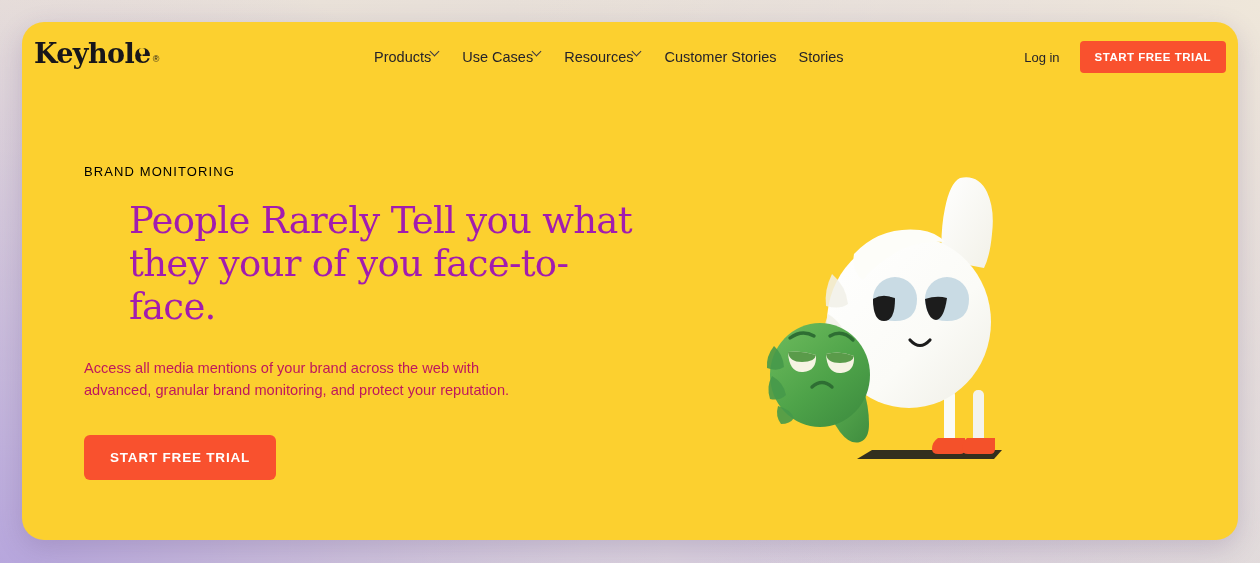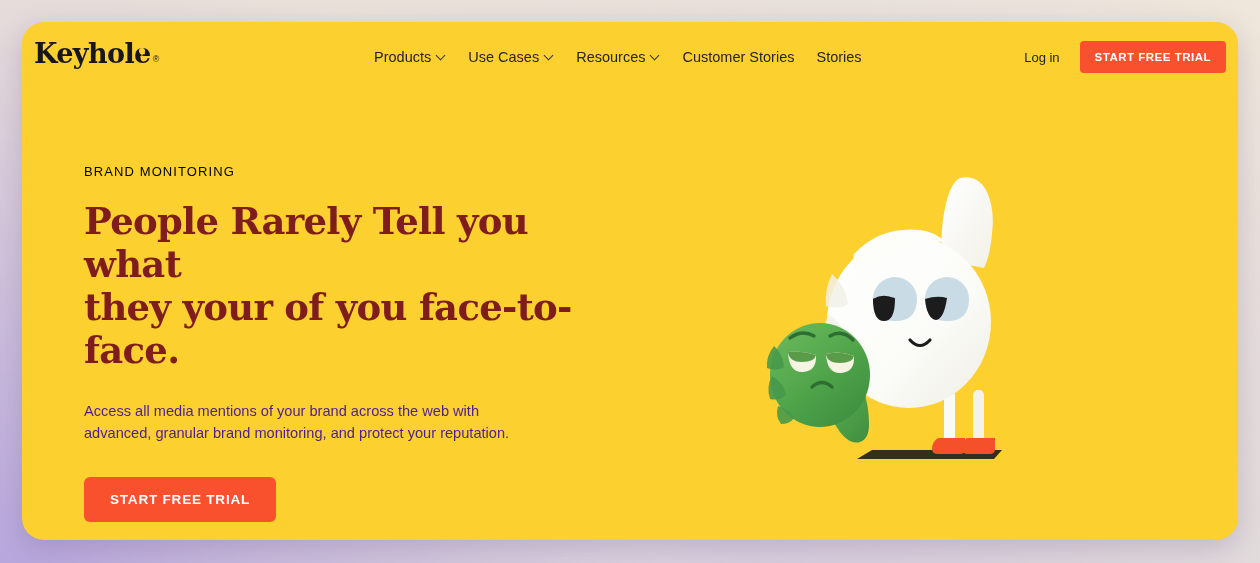--- a/index.html
+++ b/index.html
@@ -77,21 +77,21 @@
     margin-left:2px;
     margin-bottom:3px;
   }
 
   .main-nav {
     position:absolute;
     left:352px; top:0; height:70px;
     display:flex; align-items:center; gap:22px;
   }
   .nav-item {
-    display:flex; align-items:center; gap:6px;
+    display:flex; align-items:flex-start; 
     font-size:14.5px;
     color:#262329;
     cursor:pointer;
     white-space:nowrap;
   }
   .chev {
     width:9px; height:9px;
     display:inline-block;
     position:relative;
     top:-2px;
@@ -138,32 +138,33 @@
     width:560px;
   }
   .eyebrow {
     font-size:13px;
     letter-spacing:1.1px;
     color:#000000;
     margin-bottom:21px;
   }
   .headline {
     font-family:"DejaVu Serif", serif;
-    font-weight:700;
+    font-weight:400;
     font-size:37px;
     line-height:1.16;
     letter-spacing:-.7px;
-    color:#7f1d1d;
+    color:#a21caf;
     margin-bottom:29px;
     max-width:520px;
+    margin-left:45px;
   }
   .subcopy {
     font-size:14.6px;
     line-height:1.5;
-    color:#4c1d95;
+    color:#be185d;
     max-width:480px;
     margin-bottom:33px;
   }
   .btn-trial-lg {
     background:#f9512e;
     color:#ffffff;
     border:none;
     border-radius:6px;
     font-family:"Liberation Sans", sans-serif;
     font-size:13.5px;

